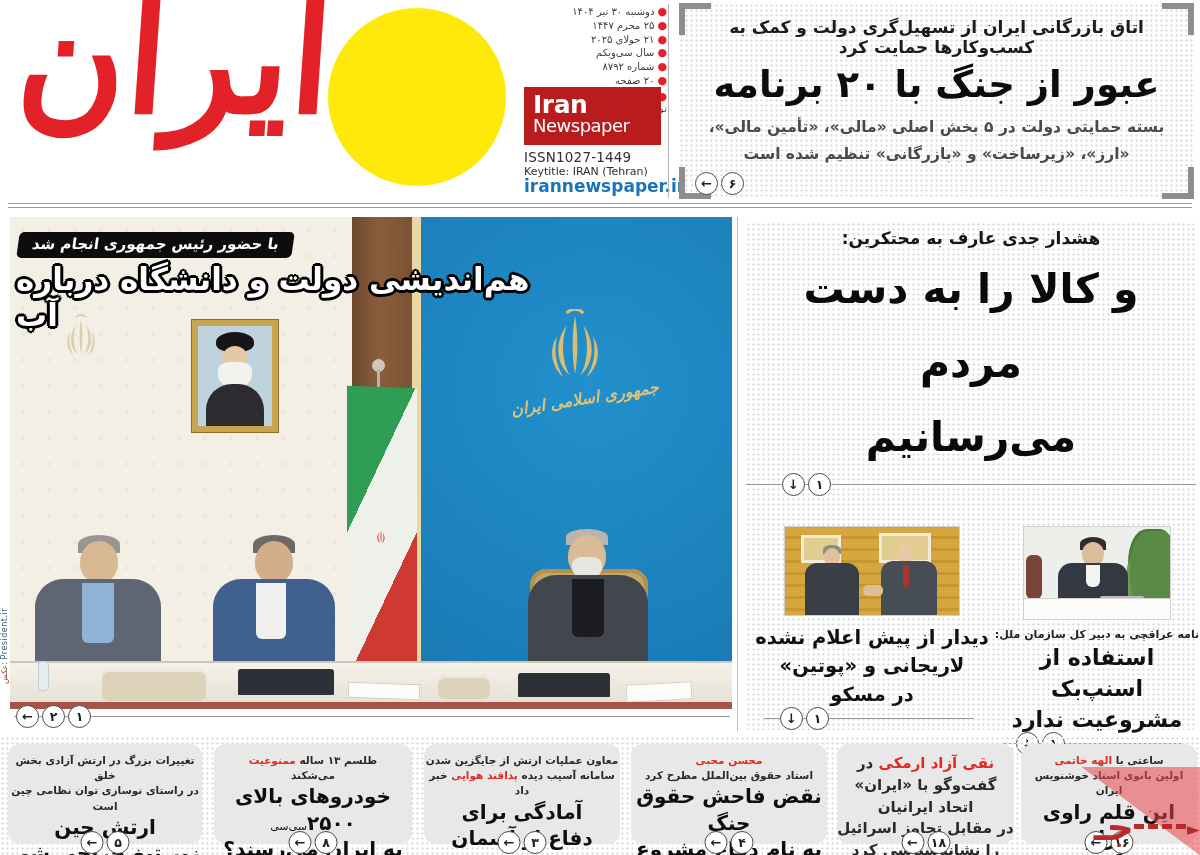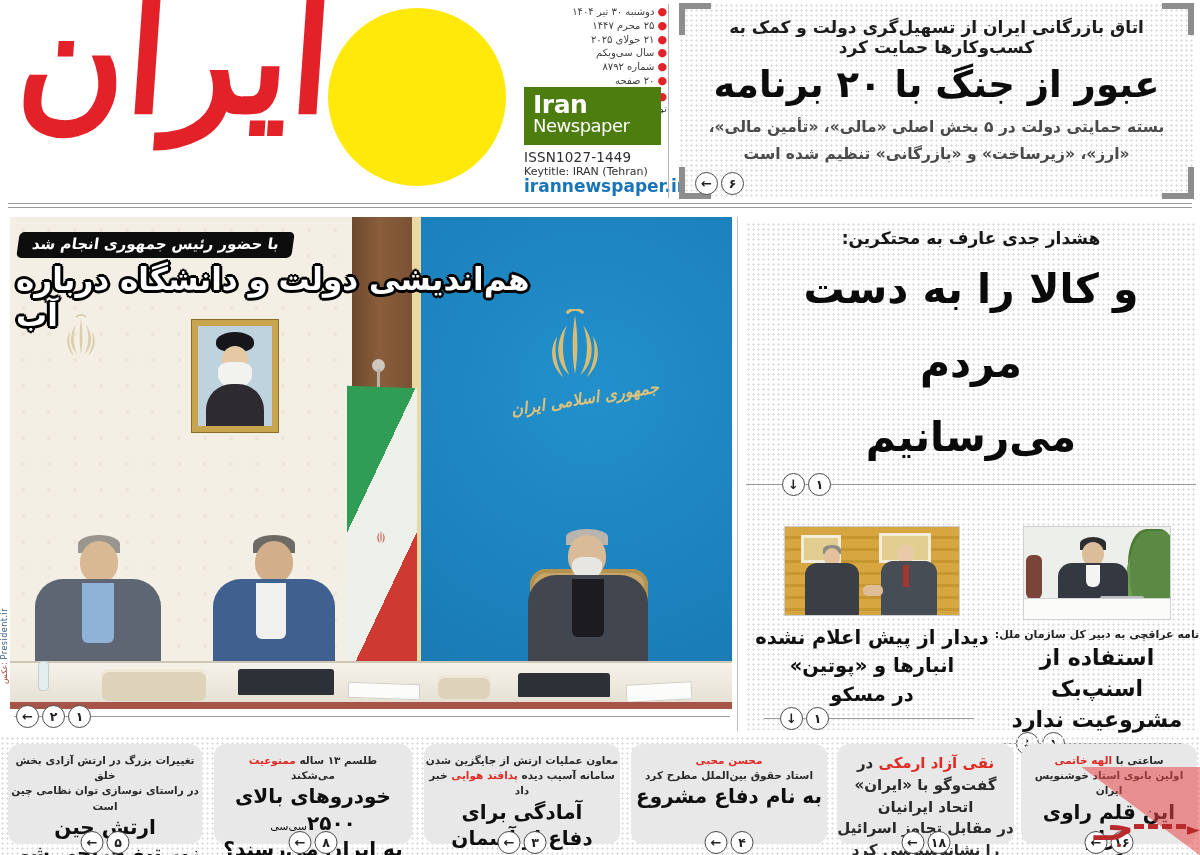--- a/index.html
+++ b/index.html
@@ -10,21 +10,21 @@
   
   .masthead{position:absolute;left:12px;top:2px;width:500px;height:198px;}
   .sun{position:absolute;right:6px;top:6px;width:178px;height:178px;border-radius:50%;background:#ffe90a;}
   .logo-text{position:absolute;left:6px;top:-38px;width:480px;font-family:"DejaVu Serif","Liberation Serif",serif;
              font-size:148px;font-weight:bold;color:#e32128;direction:rtl;text-align:left;line-height:1.3;
              transform:skewX(-4deg);}
   .dateline{position:absolute;left:521px;top:6px;width:146px;direction:rtl;}
   .dateline ul{list-style:none;margin:0;padding:0;}
   .dateline li{font-size:10px;color:#3d3d3d;line-height:1.16;margin-bottom:1px;text-align:right;}
   .dateline li .dot{color:#e32128;font-size:11px;margin-left:3px;}
-  .brandbox{position:absolute;left:524px;top:87px;width:137px;height:58px;background:#4d7c0f;color:#fff;
+  .brandbox{position:absolute;left:524px;top:87px;width:137px;height:58px;background:#b91c1c;color:#fff;
             padding:5px 9px;box-sizing:border-box;direction:ltr;}
   .brandbox .b1{font-size:25px;font-weight:bold;line-height:1.0;letter-spacing:-.5px;}
   .brandbox .b2{font-size:18px;line-height:1.05;letter-spacing:-.5px;}
   .issn{position:absolute;left:524px;top:149px;direction:ltr;color:#2e2e2e;}
   .issn .i1{font-size:13.5px;letter-spacing:.2px;}
   .issn .i2{font-size:11px;}
   .site{position:absolute;left:524px;top:176px;font-size:17px;font-weight:bold;color:#1a74b8;direction:ltr;}
   .vdiv{position:absolute;left:668px;top:4px;width:1px;height:194px;background:#b5b5b5;}
 
   .top-story{position:absolute;left:679px;top:3px;width:515px;height:196px;direction:rtl;text-align:center;}
@@ -303,21 +303,21 @@
           <div class="hair" style="position:absolute;left:38px;top:18px;width:18px;height:9px;background:#8e8a84;"></div>
           <div class="head" style="position:absolute;left:39px;top:21px;width:16px;height:18px;background:#e2c29c;"></div>
           <div class="torso" style="position:absolute;left:20px;top:36px;width:54px;height:54px;background:#3a3f45;border-radius:12px 12px 0 0;"></div>
           <div class="head" style="position:absolute;left:112px;top:17px;width:17px;height:19px;background:#e8cba6;"></div>
           <div class="torso" style="position:absolute;left:96px;top:34px;width:56px;height:56px;background:#474d55;border-radius:12px 12px 0 0;"></div>
           <div style="position:absolute;left:118px;top:38px;width:6px;height:22px;background:#a43632;"></div>
           <div style="position:absolute;left:78px;top:58px;width:20px;height:11px;background:#dfbd97;border-radius:5px;"></div>
         </div>
         <div class="capA">
           <div>دیدار از پیش اعلام نشده</div>
-          <div>انبارها و «پوتین»</div>
+          <div>لاریجانی و «پوتین»</div>
           <div>در مسکو</div>
         </div>
         <div class="refline" style="margin-top:9px;width:210px;margin-left:14px;">
           <div class="refs" style="left:16px;">
             <span class="c arr">↓</span>
             <span class="c">۱</span>
           </div>
         </div>
       </div>
 
@@ -378,20 +378,21 @@
       <div class="bh">دفاع از آسمان ایران</div>
       <div class="brefs">
         <span class="c arr">←</span>
         <span class="c">۳</span>
       </div>
     </div>
 
     <div class="bbox" style="left:631px;width:196px;">
       <div class="bk"><span></span><span class="red">محسن محبی</span><span></span></div>
       <div class="bk"><span>استاد حقوق بین‌الملل مطرح کرد</span><span class="red"></span><span></span></div>
+      <div class="bh">نقض فاحش حقوق جنگ</div>
       <div class="bh">به نام دفاع مشروع</div>
       <div class="brefs">
         <span class="c arr">←</span>
         <span class="c">۴</span>
       </div>
     </div>
 
     <div class="bbox" style="left:837px;width:177px;">
       <div class="bk" style="font-size:15px;"><span></span><span class="red">نقی آزاد ارمکی</span><span> در گفت‌وگو با «ایران» اتحاد ایرانیان</span></div>
       <div class="bk" style="font-size:15px;"><span>در مقابل تجاوز اسرائیل را نشانه‌شناسی کرد</span></div>

